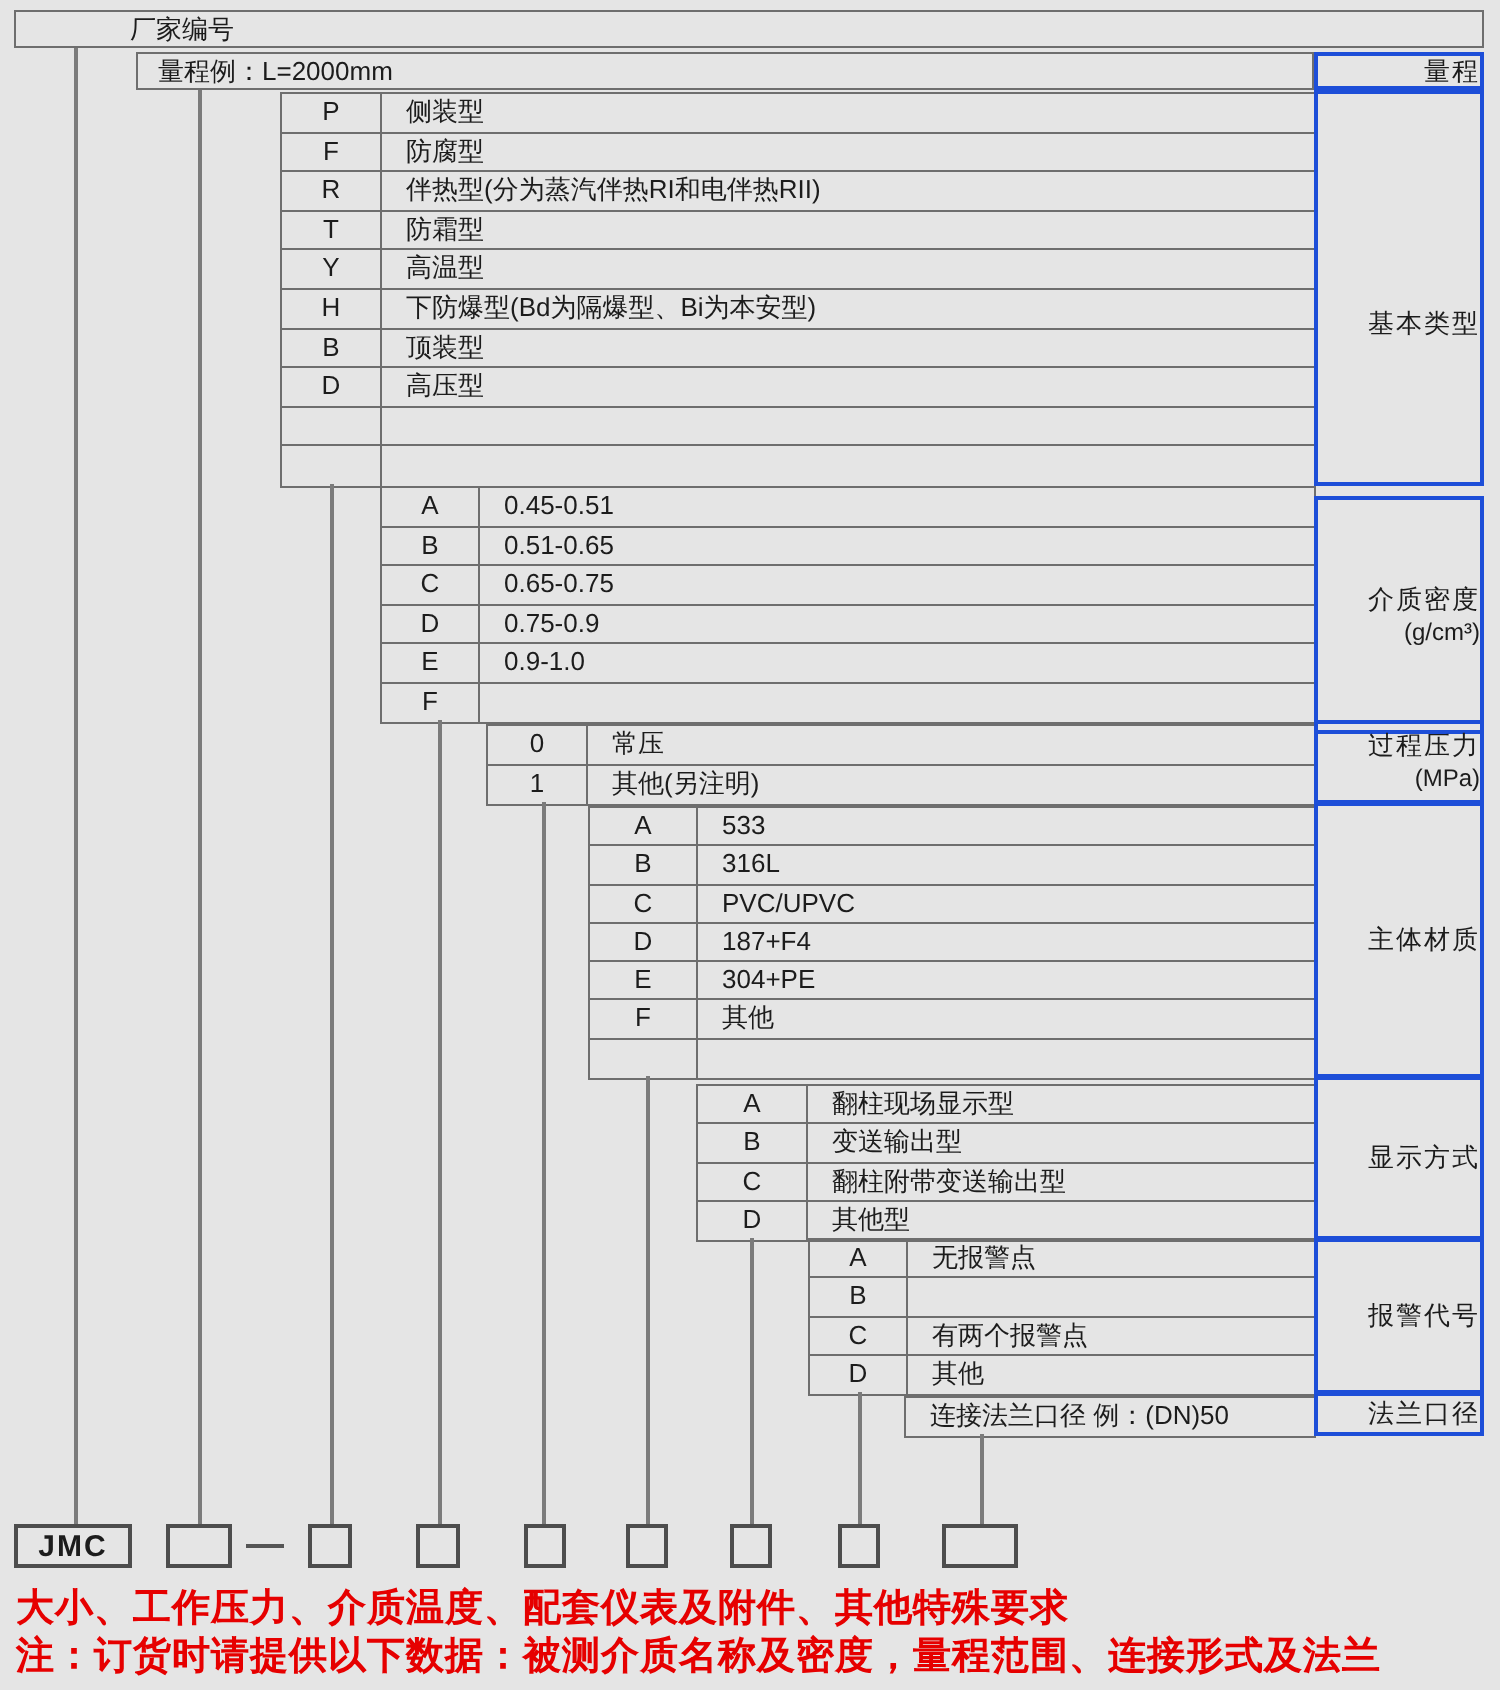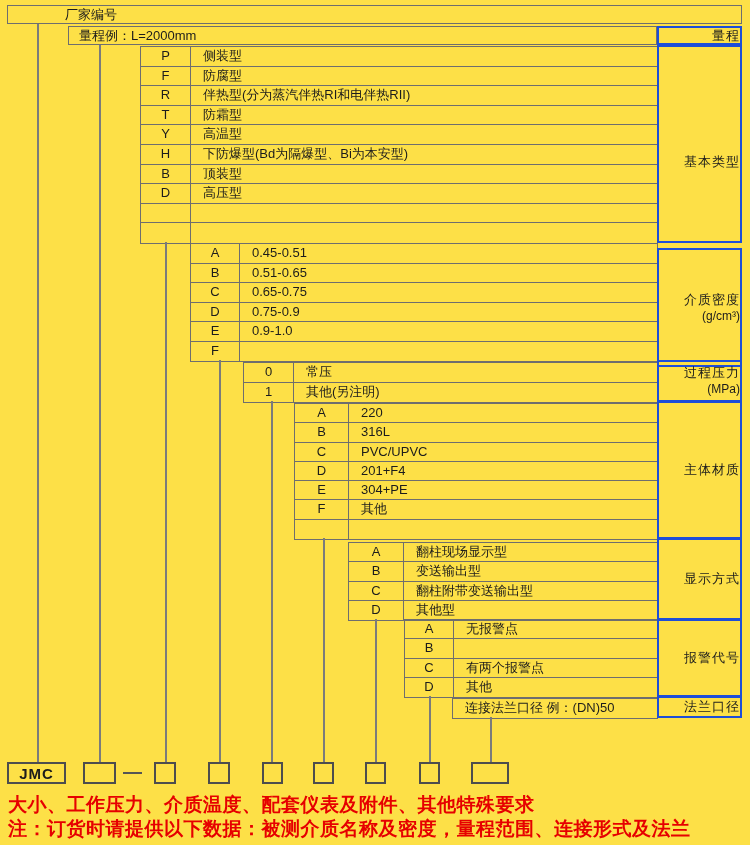--- a/index.html
+++ b/index.html
@@ -3,21 +3,21 @@
 <meta charset="utf-8">
 <style>
   html,body{margin:0;padding:0;}
   body{
     background:#fcfbf8;
     font-family:"Liberation Sans","DejaVu Sans",sans-serif;
     color:#1c1c1c;
   }
   .canvas{
     position:relative;width:750px;height:845px;overflow:hidden;
-    background:#fde047;
+    background:#e5e5e5;
   }
   .canvas *{box-sizing:border-box;}
   .abs{position:absolute;}
   .bordered{border:1px solid #6e6e6e;}
   .manufacturer{
     left:7px;top:5px;width:735px;height:19px;
     font-size:13px;line-height:17px;padding-left:57px;
   }
   .range-row{
     left:68px;top:26px;width:589px;height:19px;
@@ -148,33 +148,33 @@
           <div class="desc-cell">常压</div>
         </div>
         <div class="srow" style="height: 19.5px; line-height: 17.5px;">
           <div class="code-cell" style="width: 50px;">1</div>
           <div class="desc-cell">其他(另注明)</div>
         </div>
       </div>
       <div class="section" style="left: 294px; top: 403px; width: 364px; height: 137.1px;">
         <div class="srow" style="height: 19.3px; line-height: 17.3px;">
           <div class="code-cell" style="width: 54px;">A</div>
-          <div class="desc-cell">220</div>
+          <div class="desc-cell">533</div>
         </div>
         <div class="srow" style="height: 19.3px; line-height: 17.3px;">
           <div class="code-cell" style="width: 54px;">B</div>
           <div class="desc-cell">316L</div>
         </div>
         <div class="srow" style="height: 19.3px; line-height: 17.3px;">
           <div class="code-cell" style="width: 54px;">C</div>
           <div class="desc-cell">PVC/UPVC</div>
         </div>
         <div class="srow" style="height: 19.3px; line-height: 17.3px;">
           <div class="code-cell" style="width: 54px;">D</div>
-          <div class="desc-cell">201+F4</div>
+          <div class="desc-cell">187+F4</div>
         </div>
         <div class="srow" style="height: 19.3px; line-height: 17.3px;">
           <div class="code-cell" style="width: 54px;">E</div>
           <div class="desc-cell">304+PE</div>
         </div>
         <div class="srow" style="height: 19.3px; line-height: 17.3px;">
           <div class="code-cell" style="width: 54px;">F</div>
           <div class="desc-cell">其他</div>
         </div>
         <div class="srow" style="height: 19.3px; line-height: 17.3px;">

